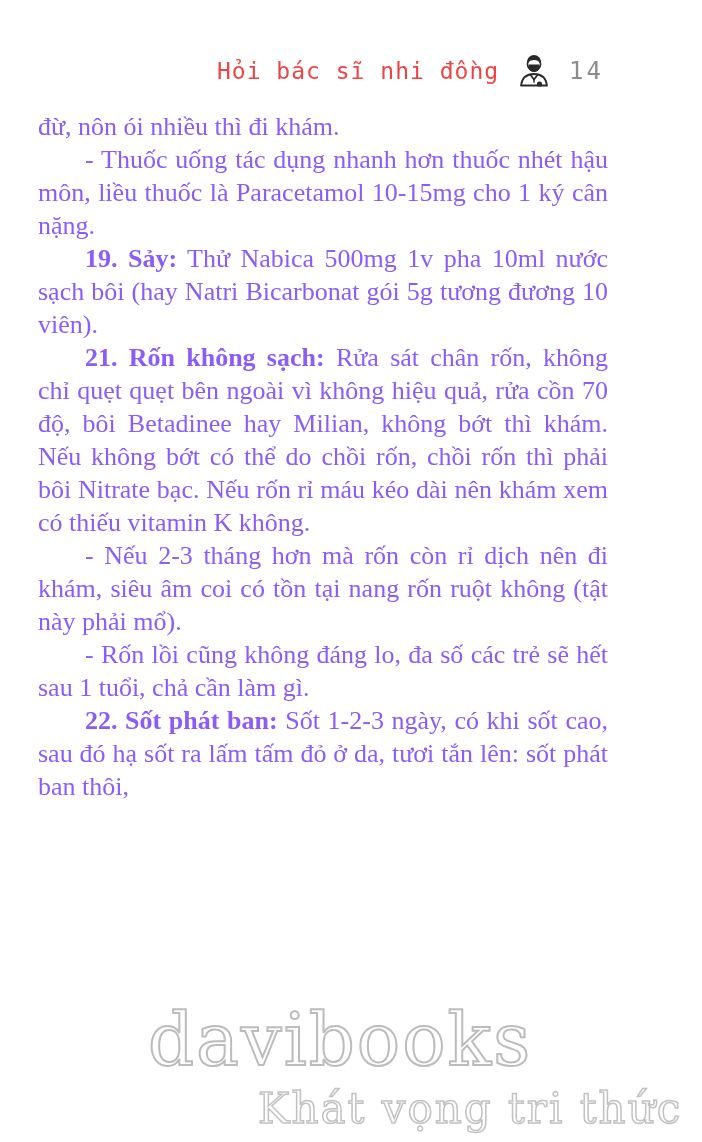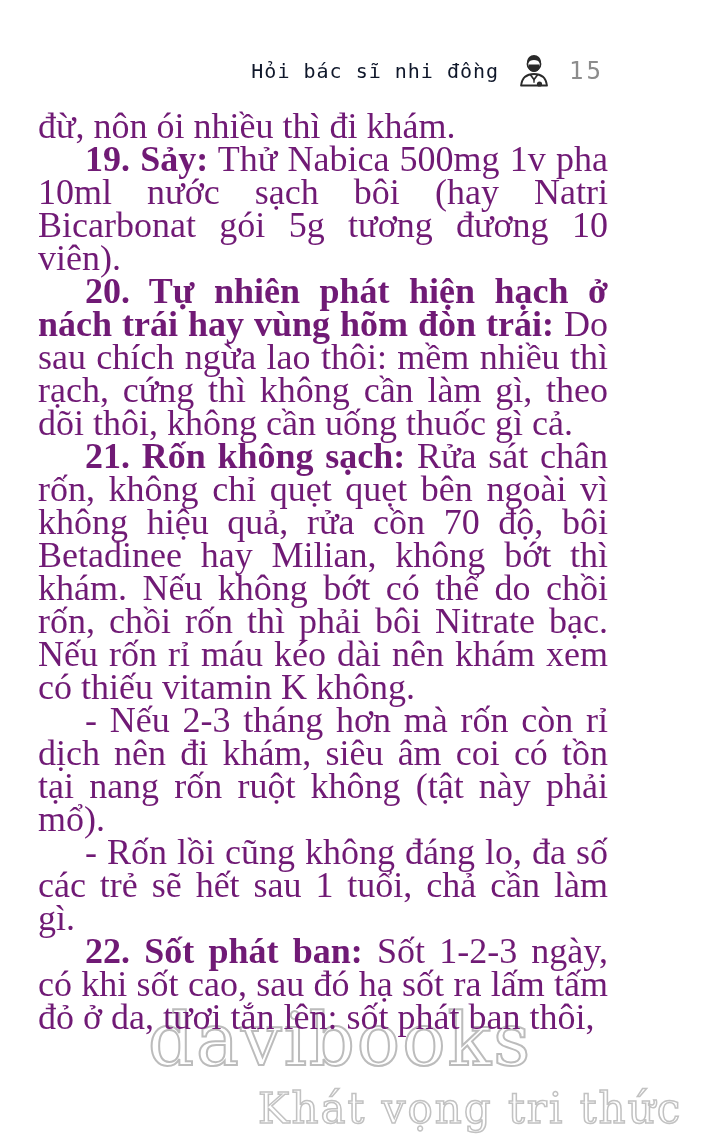--- a/index.html
+++ b/index.html
@@ -21,44 +21,44 @@
     top: 54px;
     left: 0;
     right: 98px;
     display: flex;
     justify-content: flex-end;
     align-items: center;
     gap: 16px;
   }
   .header-title {
     font-family: "DejaVu Sans Mono", monospace;
-    font-size: 20px;
-    color: #0f172a;
+    font-size: 23px;
+    color: #ef4444;
     letter-spacing: 1px;
     white-space: nowrap;
   }
   .doctor-icon {
     display: inline-flex;
     align-items: center;
   }
   .page-number {
     font-family: "DejaVu Sans Mono", monospace;
     font-size: 24px;
     color: #8c8c8c;
     letter-spacing: 3px;
   }
   
   .body-text {
     position: absolute;
     top: 110px;
     left: 38px;
     width: 570px;
-    font-size: 36px;
+    font-size: 26px;
     line-height: 33px;
-    color: #701a75;
+    color: #8b5cf6;
     z-index: 2;
   }
   .para {
     margin: 0;
     text-indent: 47px;
     text-align: justify;
   }
   .para.no-indent { text-indent: 0; }
   .para b { font-weight: bold; }
   
@@ -102,27 +102,27 @@
       <svg width="38" height="34" viewBox="0 0 38 34" aria-hidden="true">
         <path d="M12 8 a7 7 0 0 1 14 0 l-1.2 1.2 a6.2 5 0 0 0 -11.6 0 z" fill="#2a2a2a"></path>
         <circle cx="19" cy="10" r="6.6" fill="none" stroke="#2a2a2a" stroke-width="1.6"></circle>
         <path d="M13.6 10.4 h10.8 v3.4 a5.4 4.2 0 0 1 -10.8 0 z" fill="#2a2a2a"></path>
         <path d="M6 31.5 q1.5 -11.5 13 -11.5 q11.5 0 13 11.5 z" fill="none" stroke="#2a2a2a" stroke-width="1.8" stroke-linejoin="round"></path>
         <path d="M15.2 20.6 l3.8 5 l3.8 -5" fill="none" stroke="#2a2a2a" stroke-width="1.6"></path>
         <path d="M19 25.6 v3.2" stroke="#2a2a2a" stroke-width="1.4"></path>
         <circle cx="24.5" cy="30" r="2.6" fill="#2a2a2a"></circle>
       </svg>
     </span>
-    <span class="page-number">15</span>
+    <span class="page-number">14</span>
   </header>
 
   <main class="body-text" id="body-text">
       <p class="para no-indent"><span>đừ, nôn ói nhiều thì đi khám.</span></p>
+      <p class="para"><span>- Thuốc uống tác dụng nhanh hơn thuốc nhét hậu môn, liều thuốc là Paracetamol 10-15mg cho 1 ký cân nặng.</span></p>
       <p class="para"><b>19. Sảy:</b><span> Thử Nabica 500mg 1v pha 10ml nước sạch bôi (hay Natri Bicarbonat gói 5g tương đương 10 viên).</span></p>
-      <p class="para"><b>20. Tự nhiên phát hiện hạch ở nách trái hay vùng hõm đòn trái:</b><span> Do sau chích ngừa lao thôi: mềm nhiều thì rạch, cứng thì không cần làm gì, theo dõi thôi, không cần uống thuốc gì cả.</span></p>
       <p class="para"><b>21. Rốn không sạch:</b><span> Rửa sát chân rốn, không chỉ quẹt quẹt bên ngoài vì không hiệu quả, rửa cồn 70 độ, bôi Betadinee hay Milian, không bớt thì khám. Nếu không bớt có thể do chồi rốn, chồi rốn thì phải bôi Nitrate bạc. Nếu rốn rỉ máu kéo dài nên khám xem có thiếu vitamin K không.</span></p>
       <p class="para"><span>- Nếu 2-3 tháng hơn mà rốn còn rỉ dịch nên đi khám, siêu âm coi có tồn tại nang rốn ruột không (tật này phải mổ).</span></p>
       <p class="para"><span>- Rốn lồi cũng không đáng lo, đa số các trẻ sẽ hết sau 1 tuổi, chả cần làm gì.</span></p>
       <p class="para"><b>22. Sốt phát ban:</b><span> Sốt 1-2-3 ngày, có khi sốt cao, sau đó hạ sốt ra lấm tấm đỏ ở da, tươi tắn lên: sốt phát ban thôi,</span></p>
     </main>
 
   <div class="watermark">
     <div class="wm1">davibooks</div>
     <div class="wm2">Khát vọng tri thức</div>
   </div>

